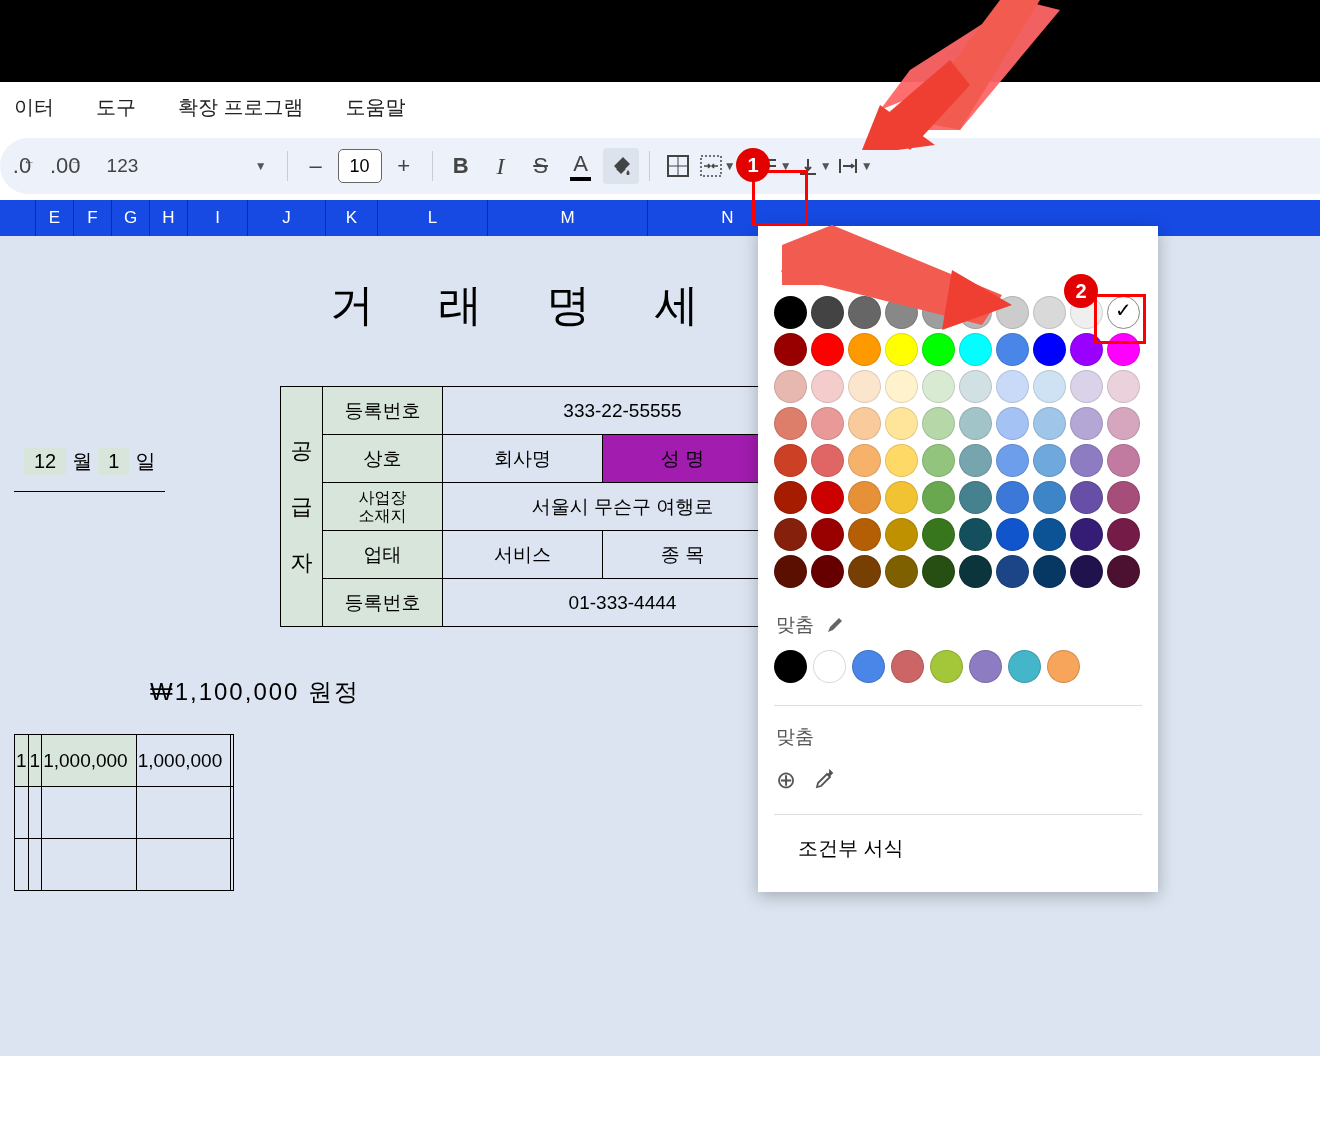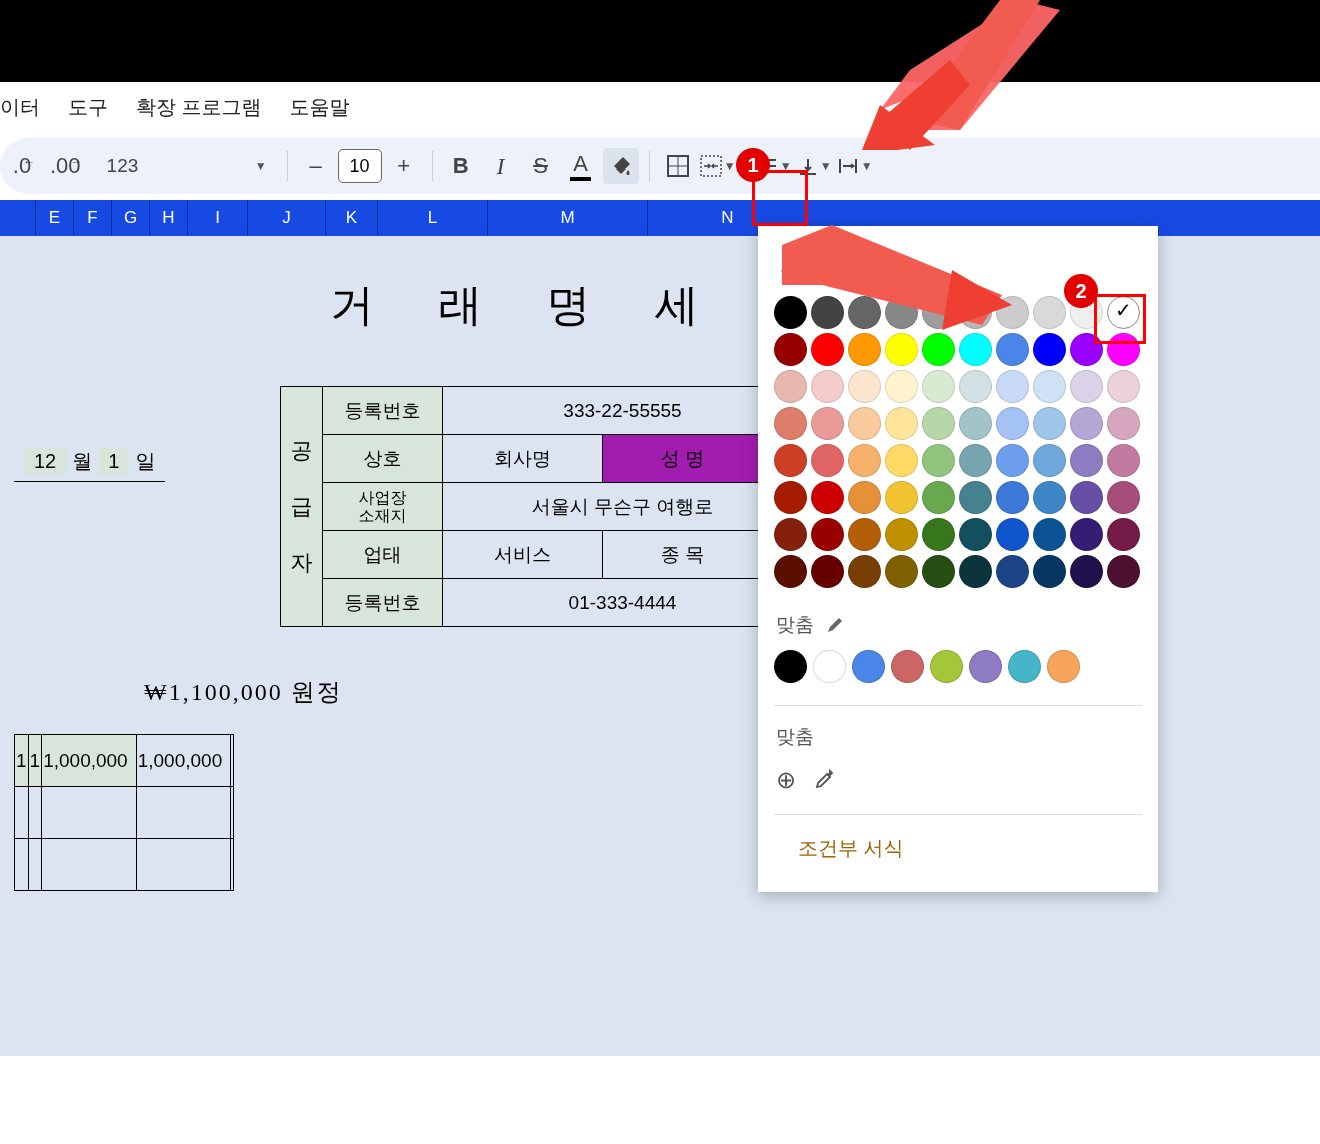--- a/index.html
+++ b/index.html
@@ -18,21 +18,21 @@
   }
   .menubar {
     height: 50px;
     display: flex;
     align-items: center;
     gap: 28px;
     padding-left: 0;
     font-size: 20px;
     color: #222;
   }
-  .menubar .item { cursor: pointer; }
+  .menubar .item { cursor: pointer; padding-left: 14px; }
   .toolbar {
     height: 56px;
     background: #edf2fa;
     border-radius: 28px 0 0 28px;
     margin: 6px 0 6px 0;
     display: flex;
     align-items: center;
     padding: 0 10px;
     gap: 4px;
     color: #444;
@@ -147,40 +147,39 @@
   }
   .daterow {
     position: absolute;
     top: 208px;
     left: 14px;
     font-size: 20px;
     display: flex;
     gap: 6px;
     align-items: center;
     border-bottom: 1.5px solid #000;
-    padding: 4px 10px 6px 10px;
+    padding: 4px 10px 16px 10px;
   }
   .daterow .num { background:#d7e5da; padding:2px 10px; }
   .guiha {
     position: absolute;
     top: 318px;
     left: 14px;
     width: 250px;
     border-bottom: 1.5px solid #000;
     text-align: right;
     font-size: 20px;
     padding-bottom: 4px;
   }
   .sum {
     position: absolute;
     top: 440px;
-    left: 144px;
+    left: 150px;
     font-size: 24px;
     letter-spacing: 2px;
-    font-family: Liberation Serif, serif;
   }
   .gridtbl {
     position: absolute;
     top: 498px;
     left: 14px;
     border-collapse: collapse;
   }
   .gridtbl th, .gridtbl td {
     border: 1.5px solid #000;
     height: 52px;
@@ -251,21 +250,21 @@
     display: flex;
     gap: 16px;
     align-items: center;
     padding: 6px 2px 12px 2px;
     font-size: 24px;
     color: #555;
   }
   .popup .link {
     padding: 12px 24px;
     font-size: 20px;
-    color: #a16207;
+    color: #000000;
     cursor: pointer;
   }
   
   .arrow {
     position: absolute;
     z-index: 55;
   }
   .arrow svg { display: block; }
 </style>
 </head>

